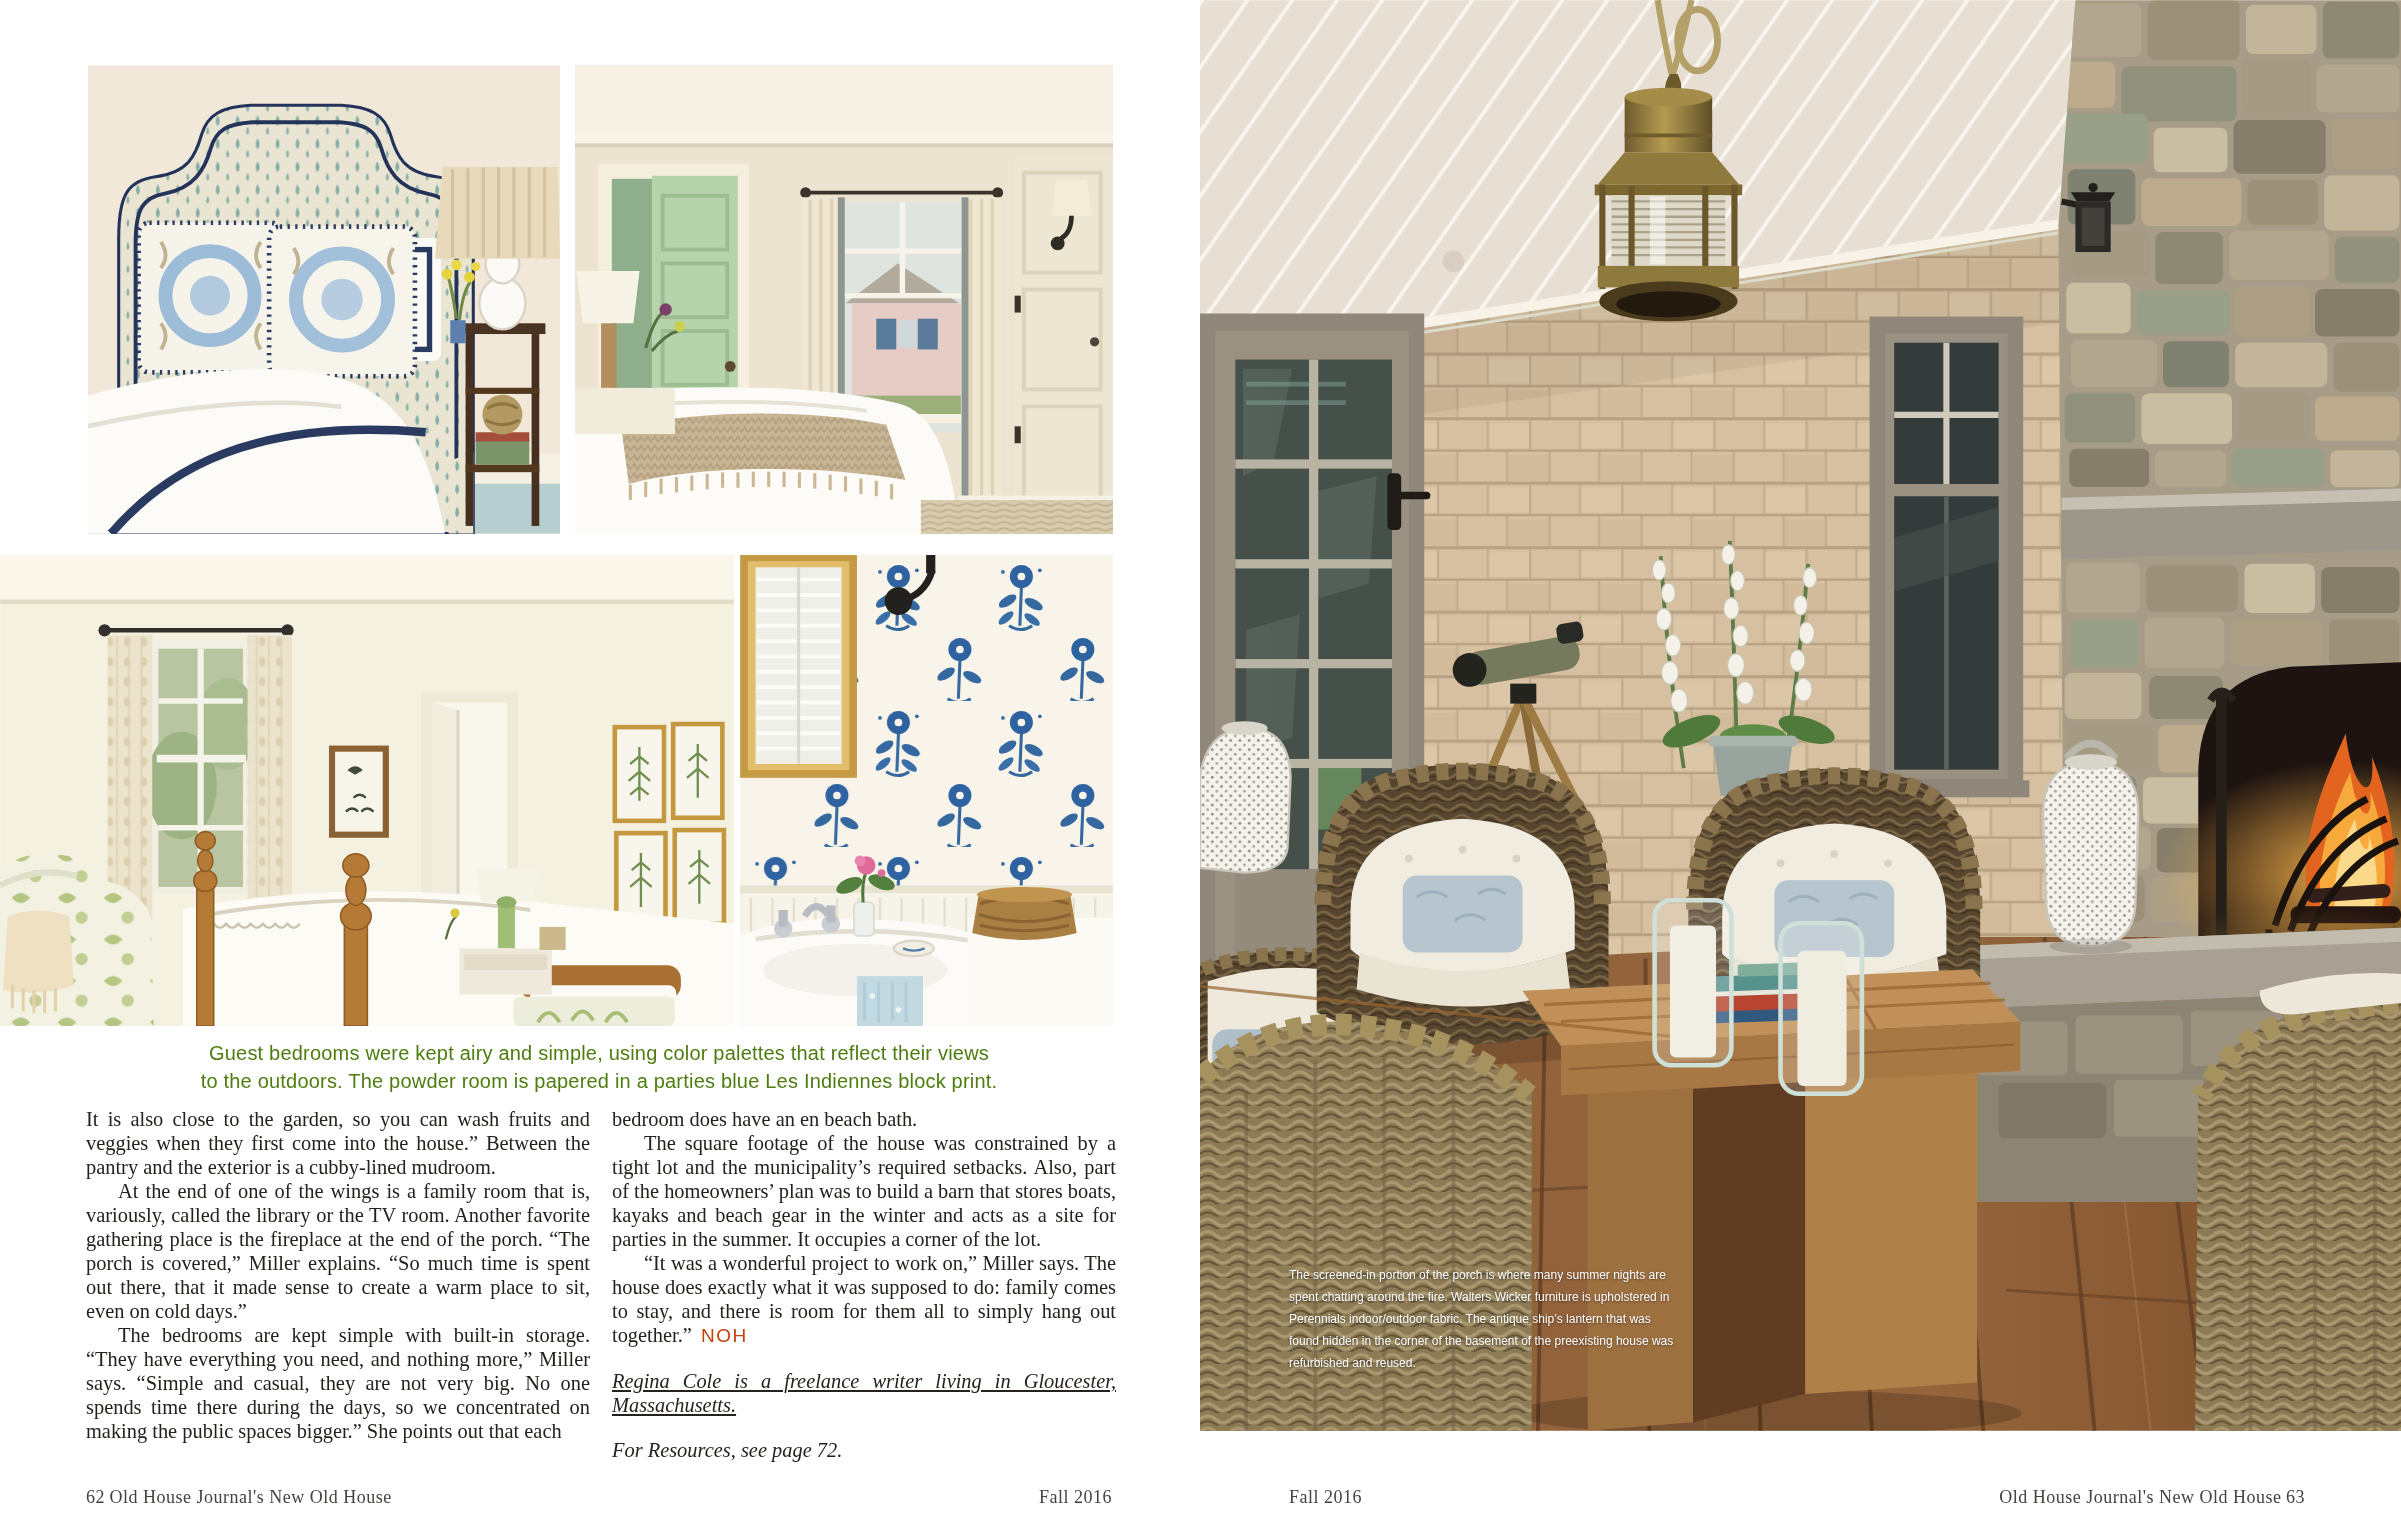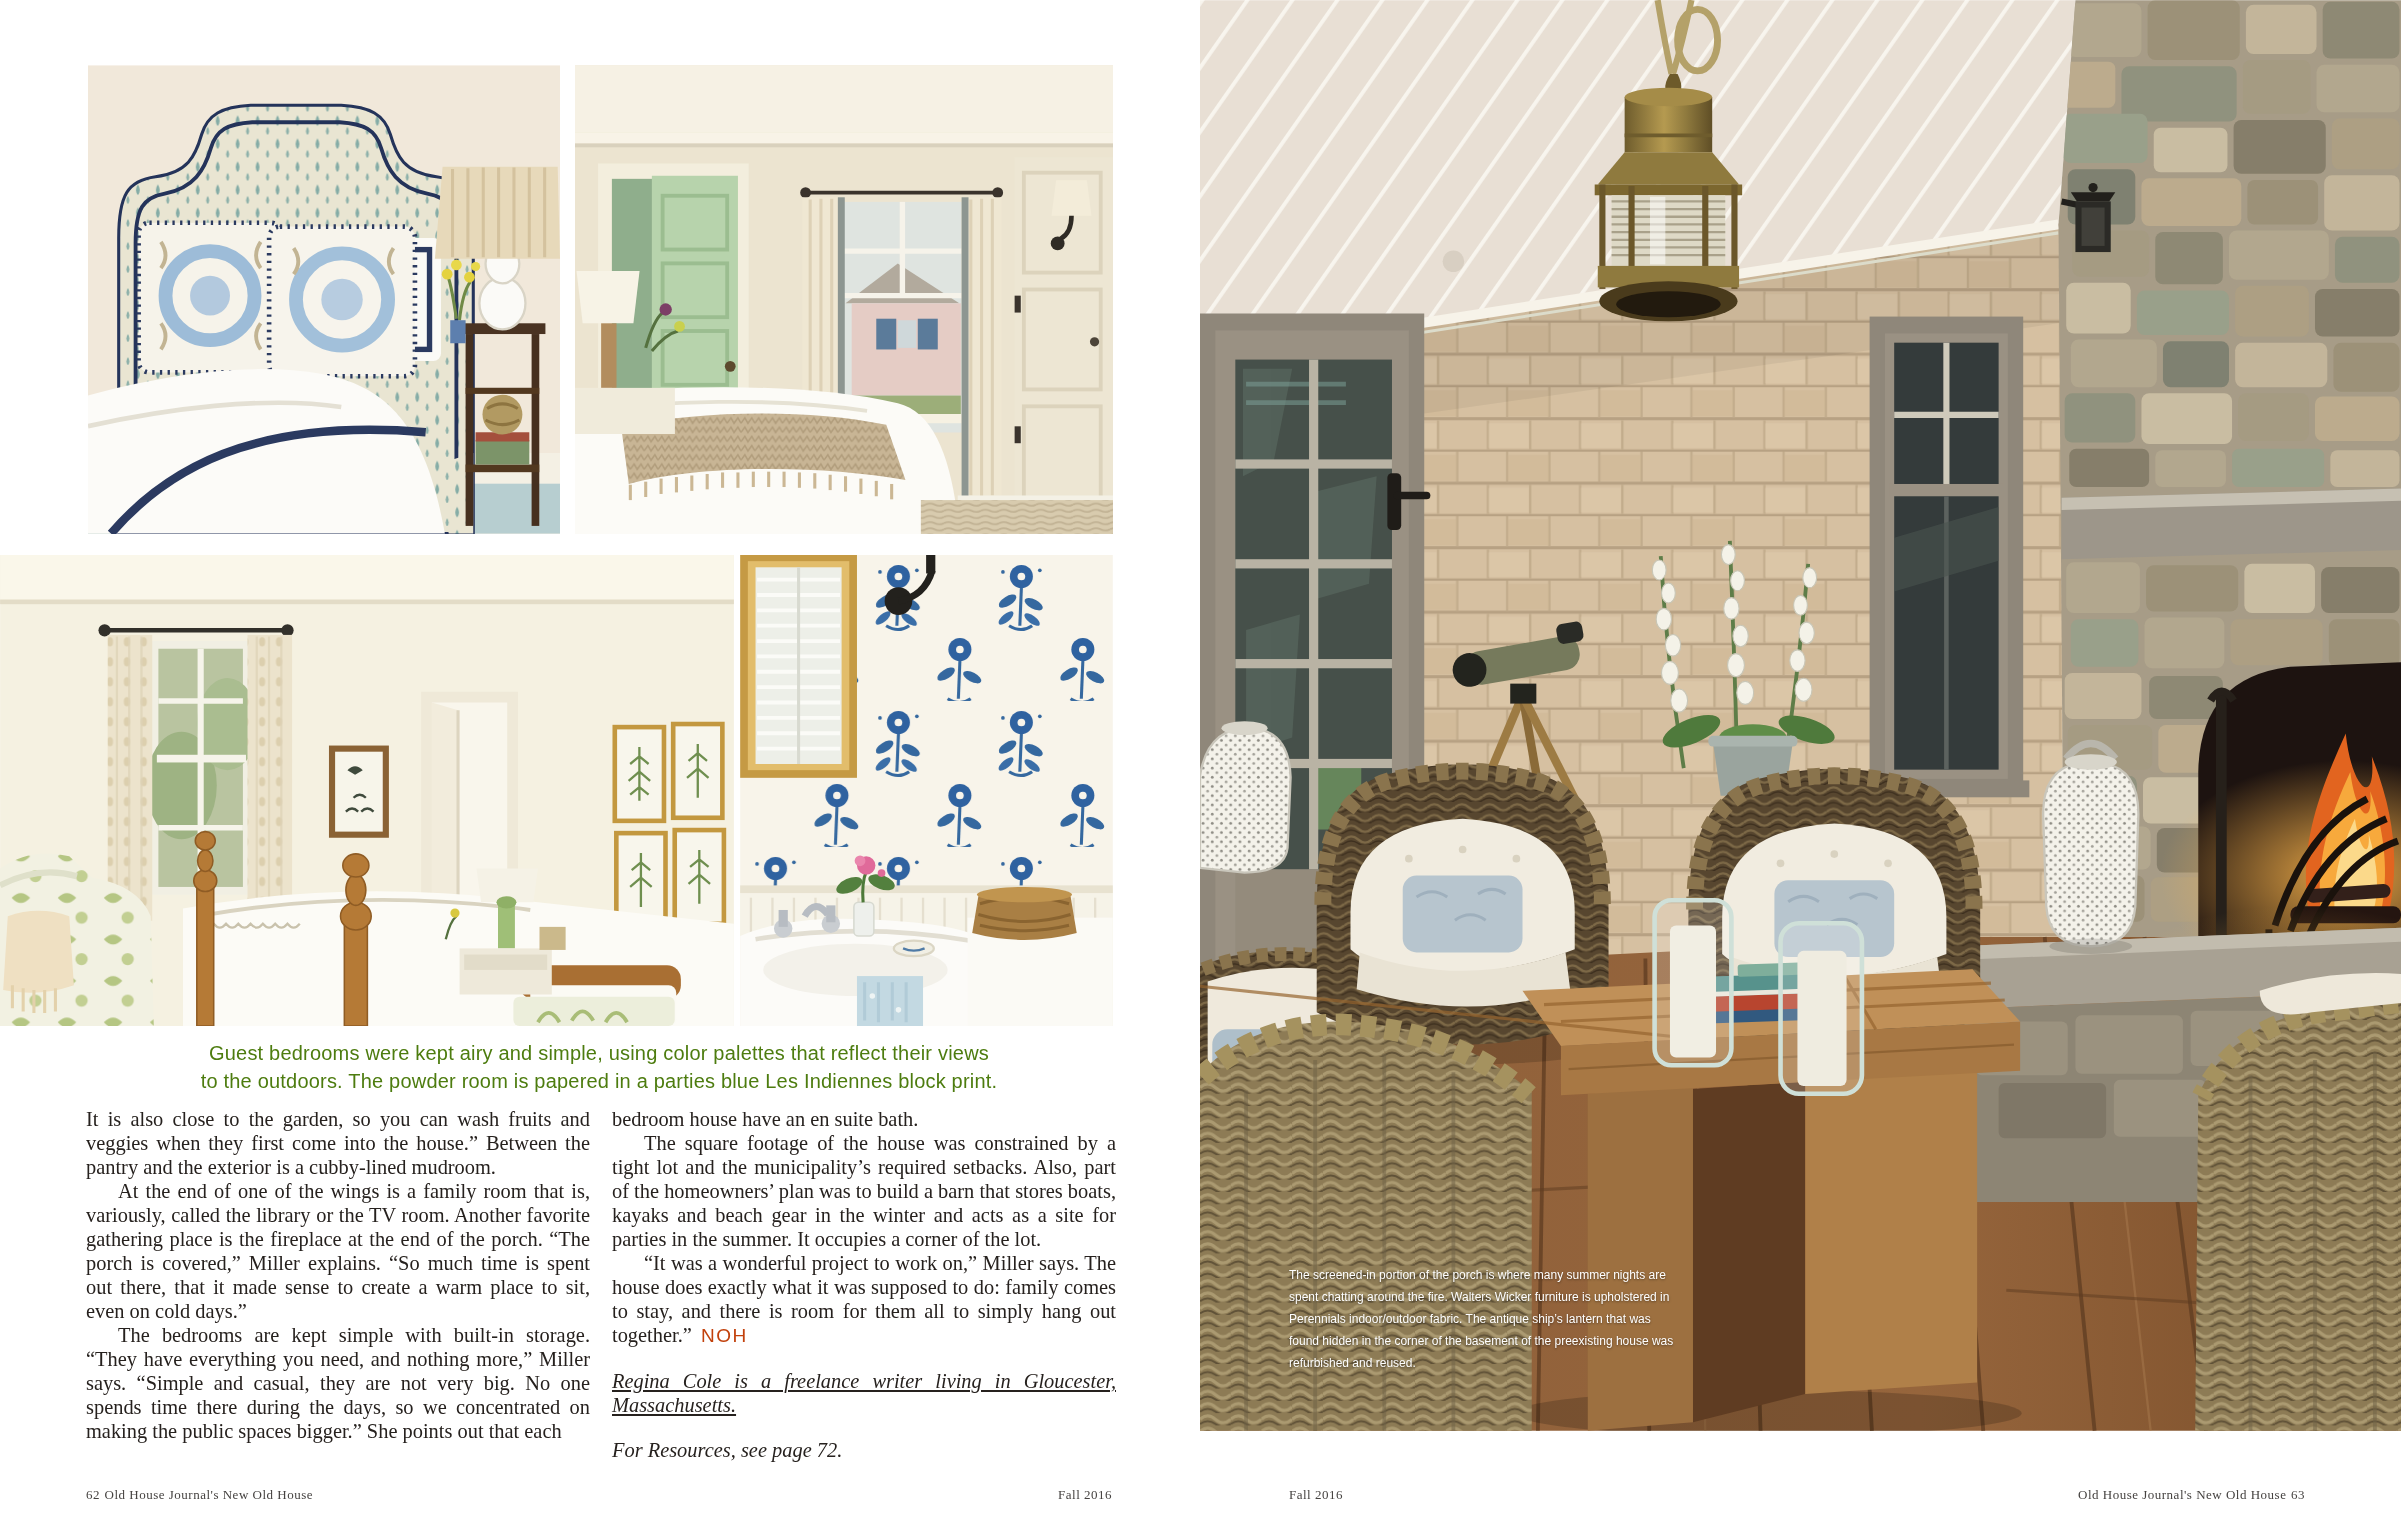--- a/index.html
+++ b/index.html
@@ -11,21 +11,21 @@
     color:#4d7c0f;letter-spacing:0.2px;}
   .bodycol{position:absolute;top:1107px;width:504px;font-size:20.4px;line-height:24px;
     color:#26211e;text-align:justify;}
   .bodycol p{margin:0;}
   .bodycol p.ind{text-indent:32px;}
   .endmark{font-family:"Liberation Sans",sans-serif;font-size:19px;letter-spacing:1.5px;
     color:#c2410c;margin-left:9.2px;}
   .byline{margin-top:21px !important;font-style:italic;text-decoration:underline;}
   .resources{margin-top:21px !important;font-style:italic;}
   .folio{position:absolute;top:1487px;width:1026px;display:flex;justify-content:space-between;
-    font-size:13px;letter-spacing:0.5px;color:#454240;}
+    font-size:18px;letter-spacing:0.5px;color:#454240;}
   .folio .pgnum{margin:0 4.6px;}
   .overlay-caption{position:absolute;left:1289px;top:1264px;width:390px;
     font-family:"Liberation Sans",sans-serif;font-size:12px;line-height:22px;color:#ffffff;
     text-shadow:0 0.8px 2.3px rgba(0,0,0,.45);}
 </style>
 </head>
 <body>
 
 <div id="spread">
 
@@ -430,21 +430,21 @@
     <span>Guest bedrooms were kept airy and simple, using color palettes that reflect their views</span><br>
     <span>to the outdoors. The powder room is papered in a parties blue Les Indiennes block print.</span>
   </div>
 
   <div class="bodycol" style="left:86px">
     <p>It is also close to the garden, so you can wash fruits and veggies when they first come into the house.” Between the pantry and the exterior is a cubby-lined mudroom.</p>
     <p class="ind">At the end of one of the wings is a family room that is, variously, called the library or the TV room. Another favorite gathering place is the fireplace at the end of the porch. “The porch is covered,” Miller explains. “So much time is spent out there, that it made sense to create a warm place to sit, even on cold days.”</p>
     <p class="ind">The bedrooms are kept simple with built-in storage. “They have everything you need, and nothing more,” Miller says. “Simple and casual, they are not very big. No one spends time there during the days, so we concentrated on making the public spaces bigger.” She points out that each</p>
   </div>
   <div class="bodycol" style="left:612px">
-    <p>bedroom house have an en suite bath.</p>
+    <p>bedroom does have an en beach bath.</p>
     <p class="ind">The square footage of the house was constrained by a tight lot and the municipality’s required setbacks. Also, part of the homeowners’ plan was to build a barn that stores boats, kayaks and beach gear in the winter and acts as a site for parties in the summer. It occupies a corner of the lot.</p>
     <p class="ind"><span>“It was a wonderful project to work on,” Miller says. The house does exactly what it was supposed to do: family comes to stay, and there is room for them all to simply hang out together.”</span><span class="endmark">NOH</span></p>
     <p class="byline">Regina Cole is a freelance writer living in Gloucester, Massachusetts.</p>
     <p class="resources">For Resources, see page 72.</p>
   </div>
 
   <div class="folio" style="left:86px">
     <span><span class="pgnum" style="margin-left:0">62</span><span>Old House Journal's New Old House</span></span>
     <span>Fall 2016</span>
   </div>

